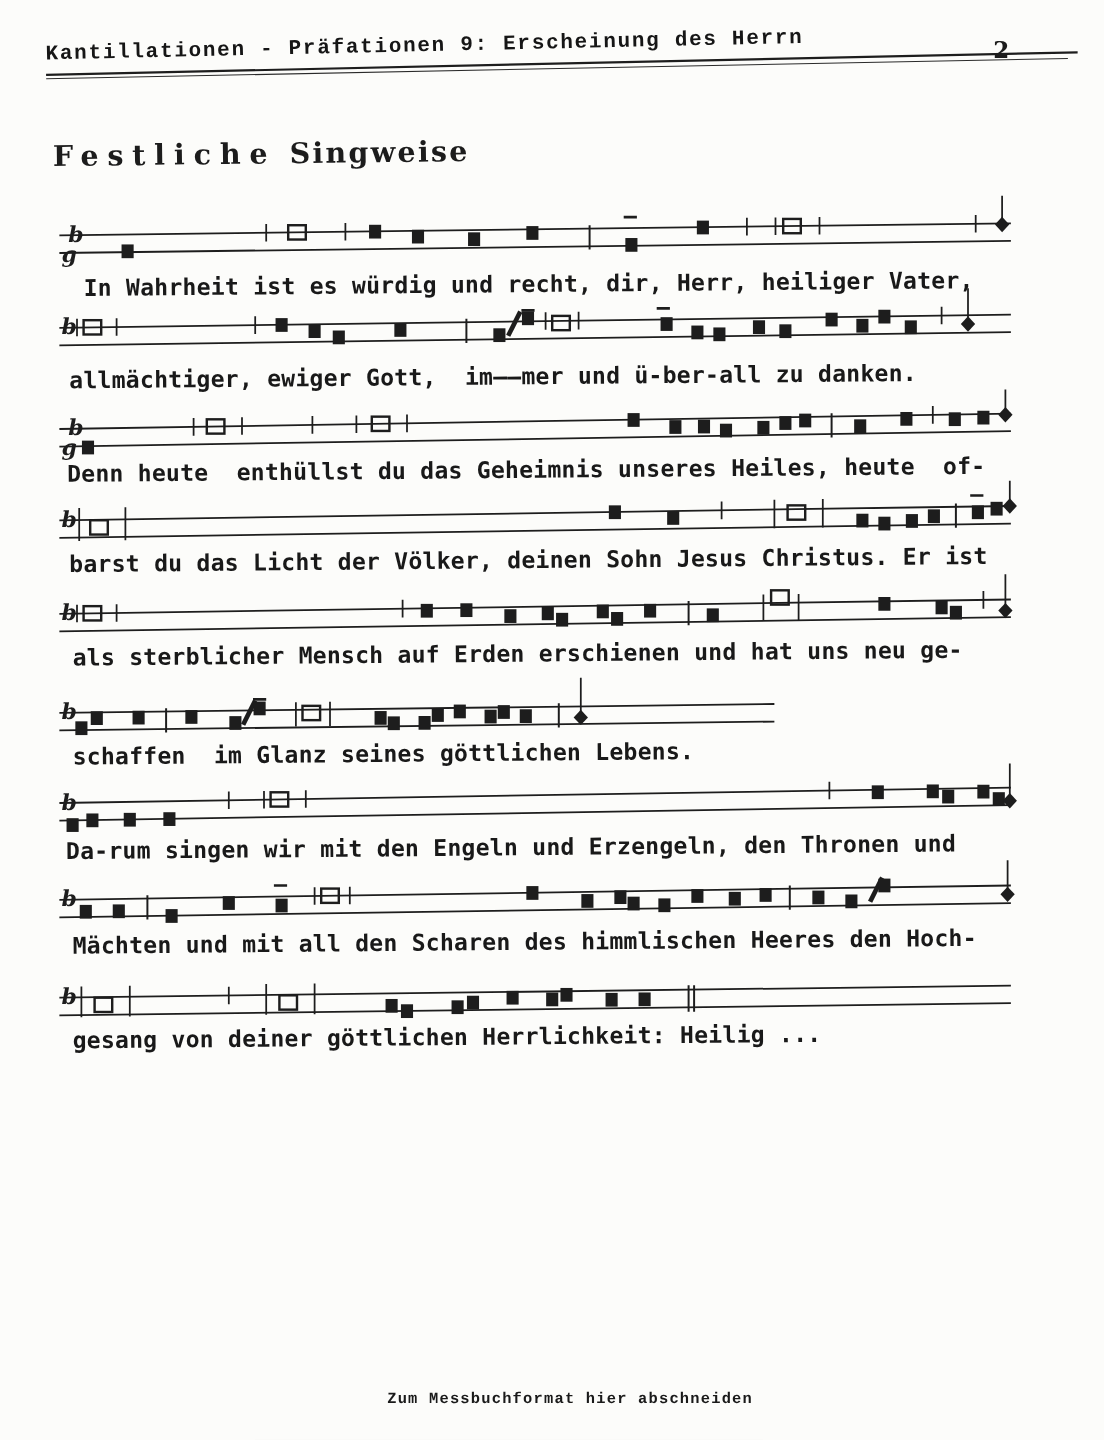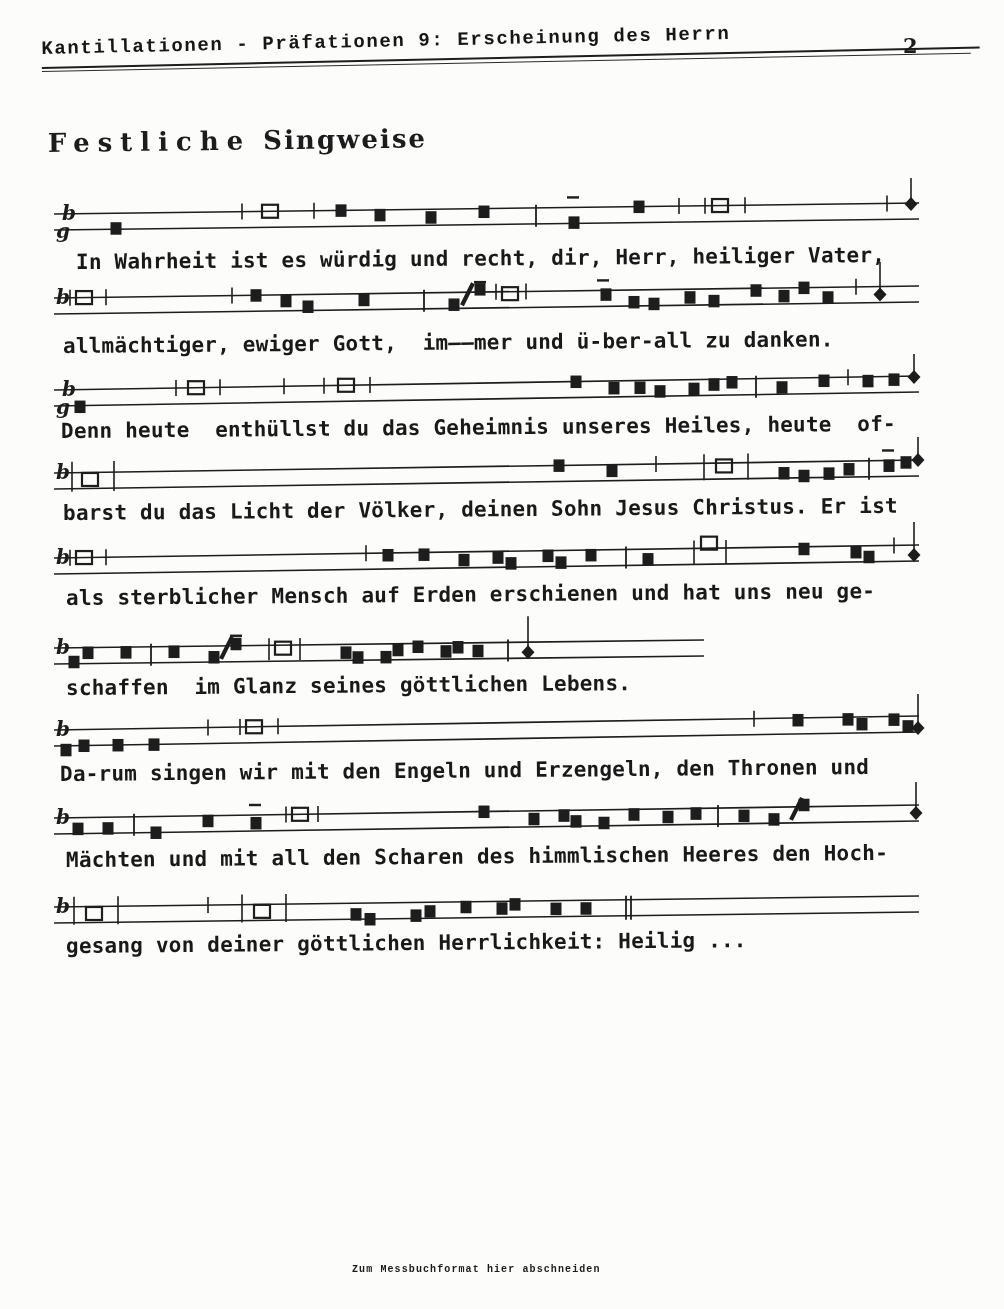--- a/index.html
+++ b/index.html
@@ -36,21 +36,21 @@
   .staff-svg { position:absolute; left:48px; }
   .lyric {
     position:absolute; font-size:21px; font-weight:bold; white-space:pre;
     transform:rotate(-0.5deg); transform-origin:left center; color:#191919;
     letter-spacing:0.2px;
   }
   
   .foot-note {
     position:absolute; left:352px; top:1264px;
     font-family:"Liberation Mono", monospace; font-weight:bold;
-    font-size:10px; letter-spacing:1.1px; color:#1a1a1a; white-space:nowrap;
+    font-size:14px; letter-spacing:1.1px; color:#1a1a1a; white-space:nowrap;
   }
 </style>
 </head>
 <body>
 
 <div class="page">
 
   <div class="hdr-rot">
     <div class="hdr-title">Kantillationen - Präfationen 9: Erscheinung des Herrn</div>
     <div class="rule1"></div>

